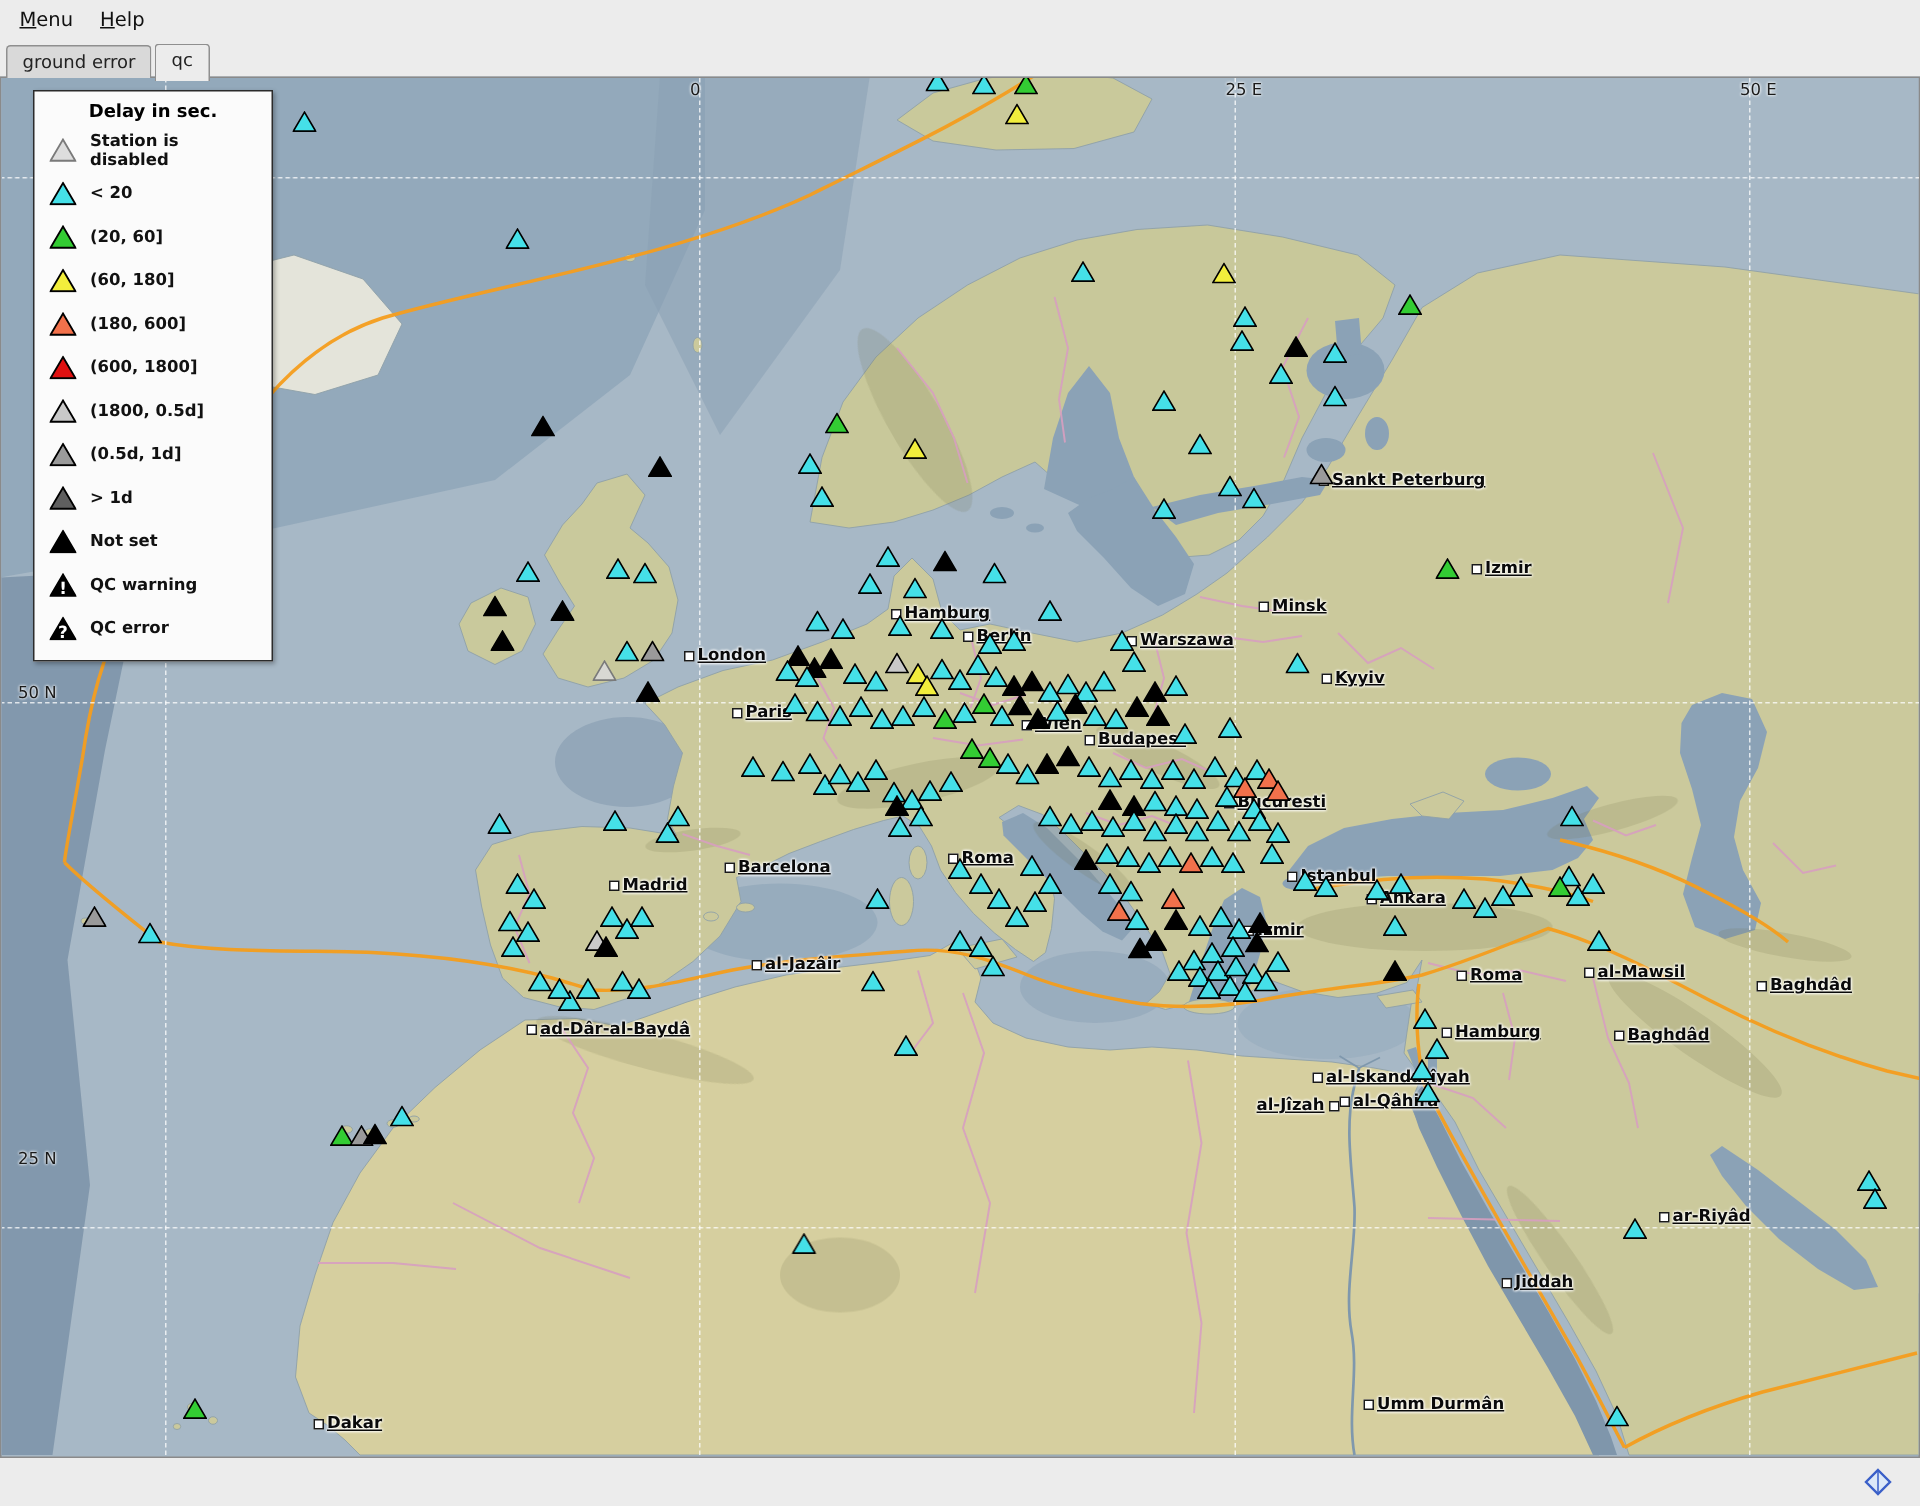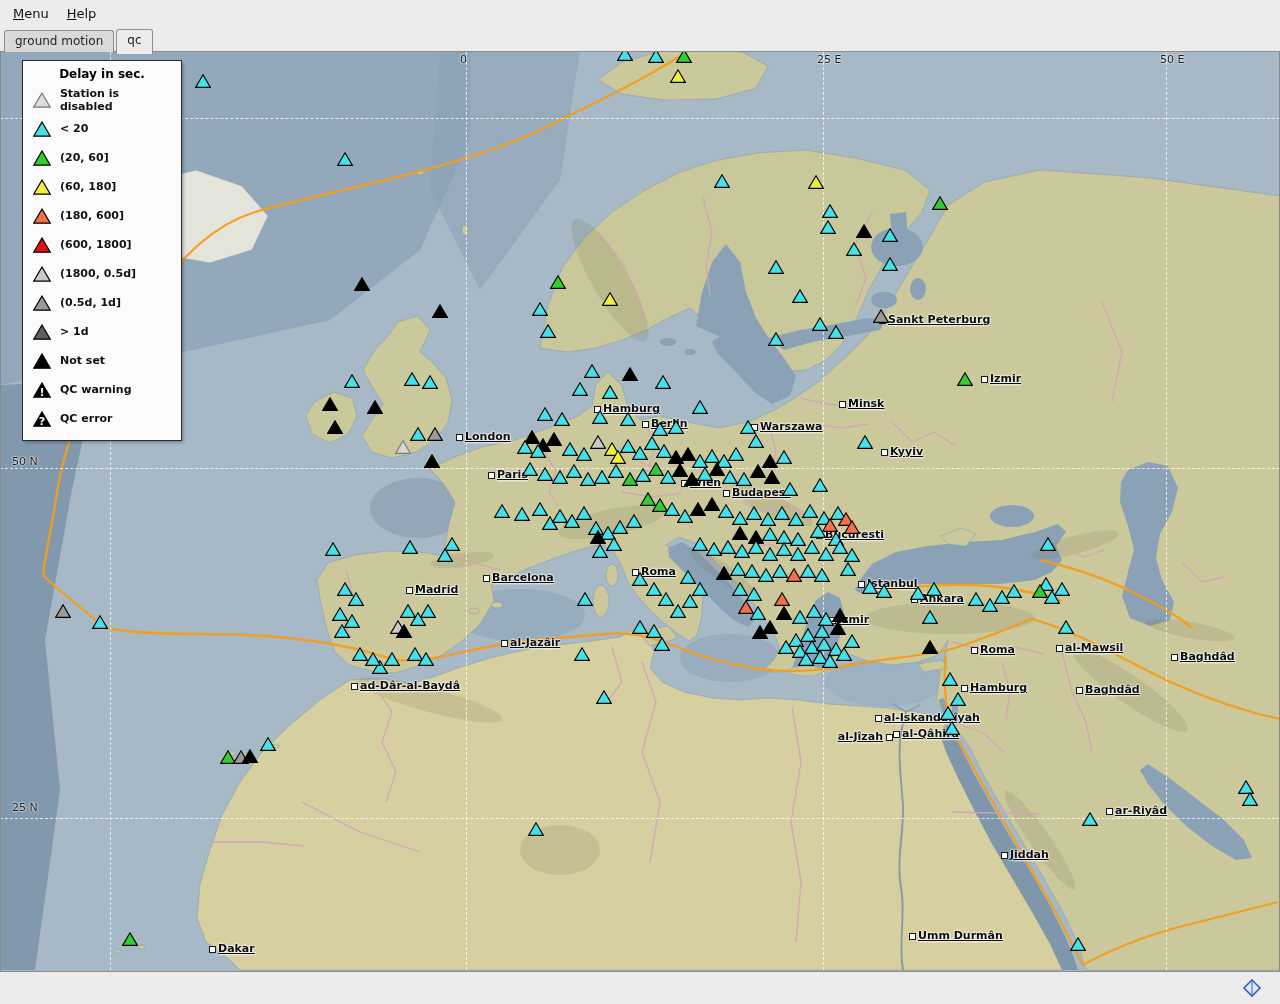--- a/index.html
+++ b/index.html
@@ -34,21 +34,21 @@
 <body>
 
 <div class="app">
 
   <div class="menubar" id="menubar">
       <div class="menu-item"><u>M</u>enu</div>
       <div class="menu-item"><u>H</u>elp</div>
     </div>
 
   <div class="tabbar" id="tabbar">
-      <div class="tab">ground motion</div>
+      <div class="tab">ground error</div>
       <div class="tab active">qc</div>
     </div>
 
   <div id="map-frame">
     <div id="map">
 
       <svg id="basemap" width="1280" height="1004">
 
         <rect x="0" y="50" width="1280" height="920" fill="#a7b8c6"></rect>
         <g>
@@ -184,21 +184,21 @@
           <div class="grid-v" style="left: 466px;"></div>
           <span class="grid-label" style="left: 460px; top: 53px;">0</span>
           <div class="grid-v" style="left: 823px;"></div>
           <span class="grid-label" style="left: 817px; top: 53px;">25 E</span>
           <div class="grid-v" style="left: 1166px;"></div>
           <span class="grid-label" style="left: 1160px; top: 53px;">50 E</span>
           <div class="grid-h" style="top: 118px;"></div>
           <div class="grid-h" style="top: 468px;"></div>
           <span class="grid-label" style="left: 12px; top: 455px;">50 N</span>
           <div class="grid-h" style="top: 818px;"></div>
-          <span class="grid-label" style="left: 12px; top: 801px;">25 N</span>
+          <span class="grid-label" style="left: 12px; top: 766px;">25 N</span>
         </div>
       <div id="citylayer">
           <div class="city-square" style="left: 456px; top: 434px;"></div>
           <span class="city-label" style="top: 430px; left: 465px;">London</span>
           <div class="city-square" style="left: 488px; top: 472px;"></div>
           <span class="city-label" style="top: 468px; left: 497px;">Paris</span>
           <div class="city-square" style="left: 594px; top: 406px;"></div>
           <span class="city-label" style="top: 402px; left: 603px;">Hamburg</span>
           <div class="city-square" style="left: 642px; top: 421px;"></div>
           <span class="city-label" style="top: 417px; left: 651px;">Berlin</span>

